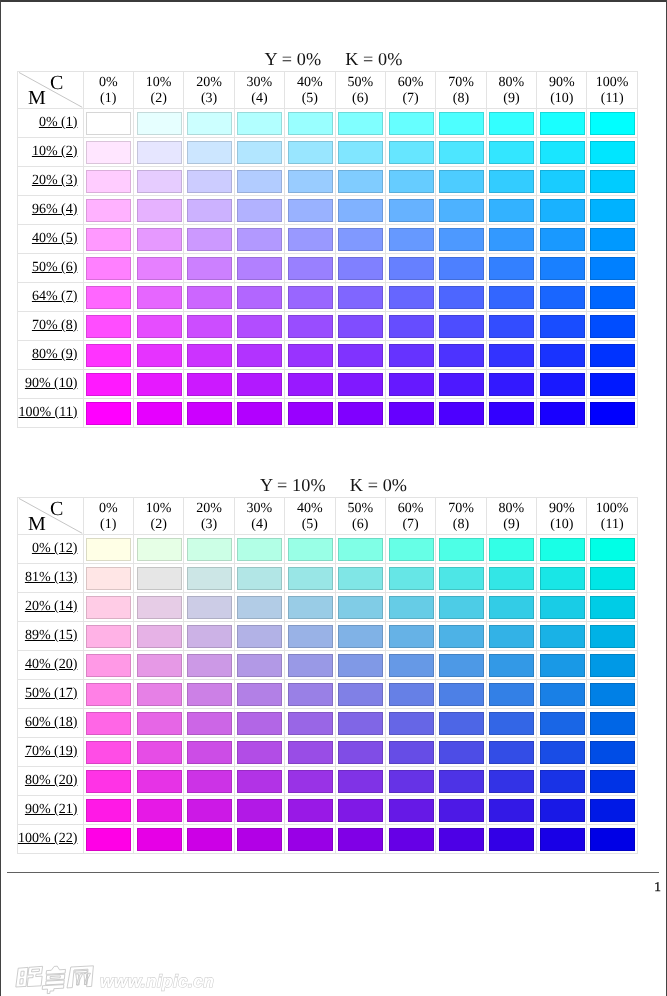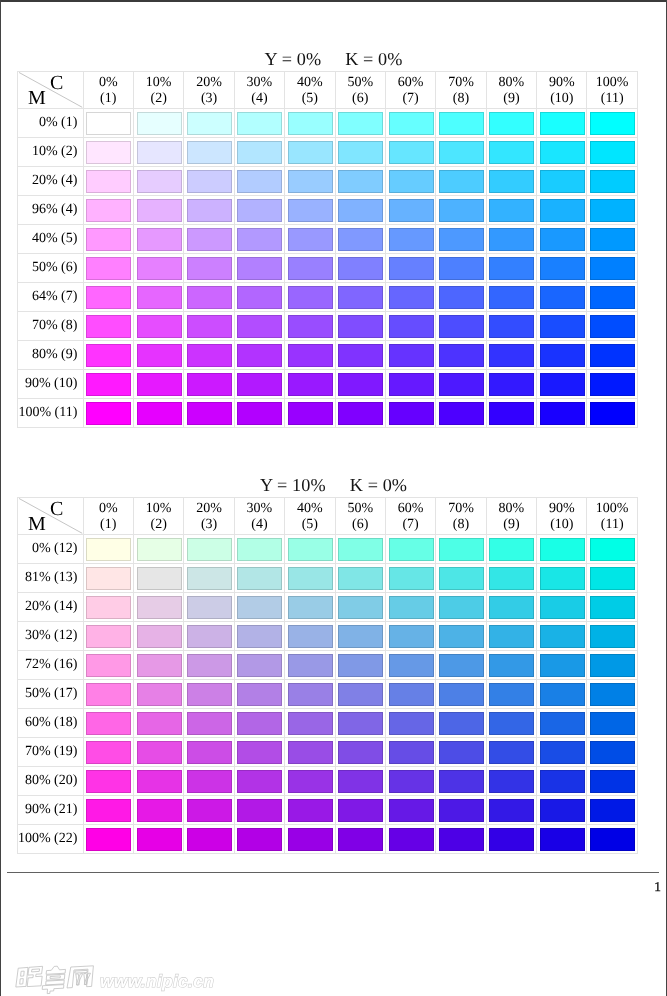--- a/index.html
+++ b/index.html
@@ -75,20 +75,21 @@
     display: flex; flex-direction: column;
     align-items: center; justify-content: center;
     font-size: 14px; line-height: 1.12;
     padding-top: 2.5px;
   }
   .cell-rowhdr {
     width: 65.9px; height: 29px;
     display: flex; align-items: center; justify-content: flex-end;
     padding-right: 5.2px;
     font-size: 14px;
+    text-decoration: underline;
   }
   .cell-swatch {
     width: 50.4px; height: 29px;
   }
   .sw {
     box-sizing: border-box;
     display: block;
     position: absolute;
     left: 2.7px; top: 2.9px;
     width: 44.9px; height: 23.3px;
@@ -314,21 +315,21 @@
             <span class="sw" style="background:#33E6FF;border-color:#2BC4DA"></span>
           </div>
         <div class="cell-swatch">
             <span class="sw" style="background:#19E6FF;border-color:#15C4DA"></span>
           </div>
         <div class="cell-swatch">
             <span class="sw" style="background:#00E6FF;border-color:#00C4DA"></span>
           </div>
       </div>
       <div class="drow">
-        <div class="cell-rowhdr">20% (4)</div>
+        <div class="cell-rowhdr">20% (3)</div>
         <div class="cell-swatch">
             <span class="sw" style="background:#FFCCFF;border-color:#DAAEDA"></span>
           </div>
         <div class="cell-swatch">
             <span class="sw" style="background:#E6CCFF;border-color:#C4AEDA"></span>
           </div>
         <div class="cell-swatch">
             <span class="sw" style="background:#CCCCFF;border-color:#AEAEDA"></span>
           </div>
         <div class="cell-swatch">
@@ -804,21 +805,21 @@
             <span class="sw" style="background:#33CCE6;border-color:#2BAEC4"></span>
           </div>
         <div class="cell-swatch">
             <span class="sw" style="background:#19CCE6;border-color:#15AEC4"></span>
           </div>
         <div class="cell-swatch">
             <span class="sw" style="background:#00CCE6;border-color:#00AEC4"></span>
           </div>
       </div>
       <div class="drow">
-        <div class="cell-rowhdr">30% (12)</div>
+        <div class="cell-rowhdr">89% (15)</div>
         <div class="cell-swatch">
             <span class="sw" style="background:#FFB2E6;border-color:#DA98C4"></span>
           </div>
         <div class="cell-swatch">
             <span class="sw" style="background:#E6B2E6;border-color:#C498C4"></span>
           </div>
         <div class="cell-swatch">
             <span class="sw" style="background:#CCB2E6;border-color:#AE98C4"></span>
           </div>
         <div class="cell-swatch">
@@ -840,21 +841,21 @@
             <span class="sw" style="background:#33B2E6;border-color:#2B98C4"></span>
           </div>
         <div class="cell-swatch">
             <span class="sw" style="background:#19B2E6;border-color:#1598C4"></span>
           </div>
         <div class="cell-swatch">
             <span class="sw" style="background:#00B2E6;border-color:#0098C4"></span>
           </div>
       </div>
       <div class="drow">
-        <div class="cell-rowhdr">72% (16)</div>
+        <div class="cell-rowhdr">40% (20)</div>
         <div class="cell-swatch">
             <span class="sw" style="background:#FF99E6;border-color:#DA82C4"></span>
           </div>
         <div class="cell-swatch">
             <span class="sw" style="background:#E699E6;border-color:#C482C4"></span>
           </div>
         <div class="cell-swatch">
             <span class="sw" style="background:#CC99E6;border-color:#AE82C4"></span>
           </div>
         <div class="cell-swatch">

